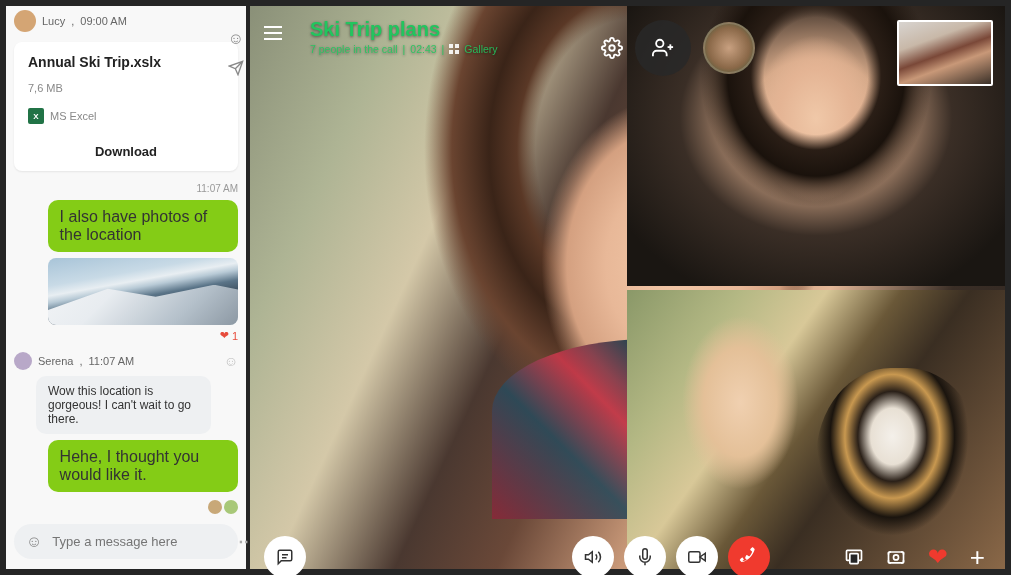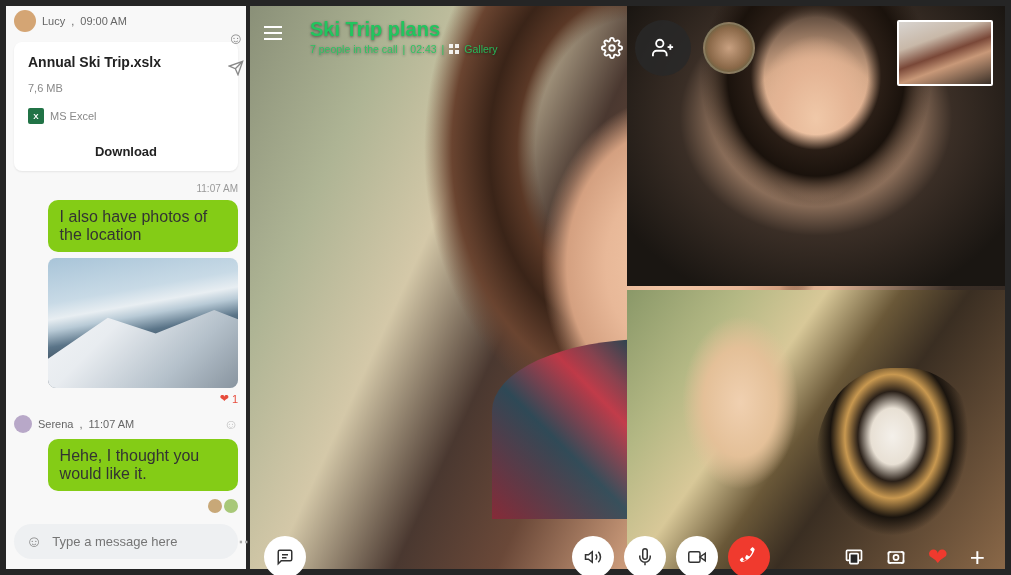--- a/index.html
+++ b/index.html
@@ -109,20 +109,21 @@
       <span>1</span>
     </div>
 
     <div class="msg-header" style="margin-top:4px">
       <span class="avatar small" style="background:#b8a8c8"></span>
       <span>Serena</span>,
       <span>11:07 AM</span>
       <span class="emoji-hover" style="margin-left:auto">☺</span>
     </div>
 
+    <div class="bubble-left">Wow this location is gorgeous! I can't wait to go there.</div>
 
 
     <div class="bubble-right">Hehe, I thought you would like it.</div>
 
     <div class="read-receipts">
       <span class="avatar tiny" style="background:#c8a878"></span>
       <span class="avatar tiny" style="background:#a8c878"></span>
     </div>
   </div>
 

